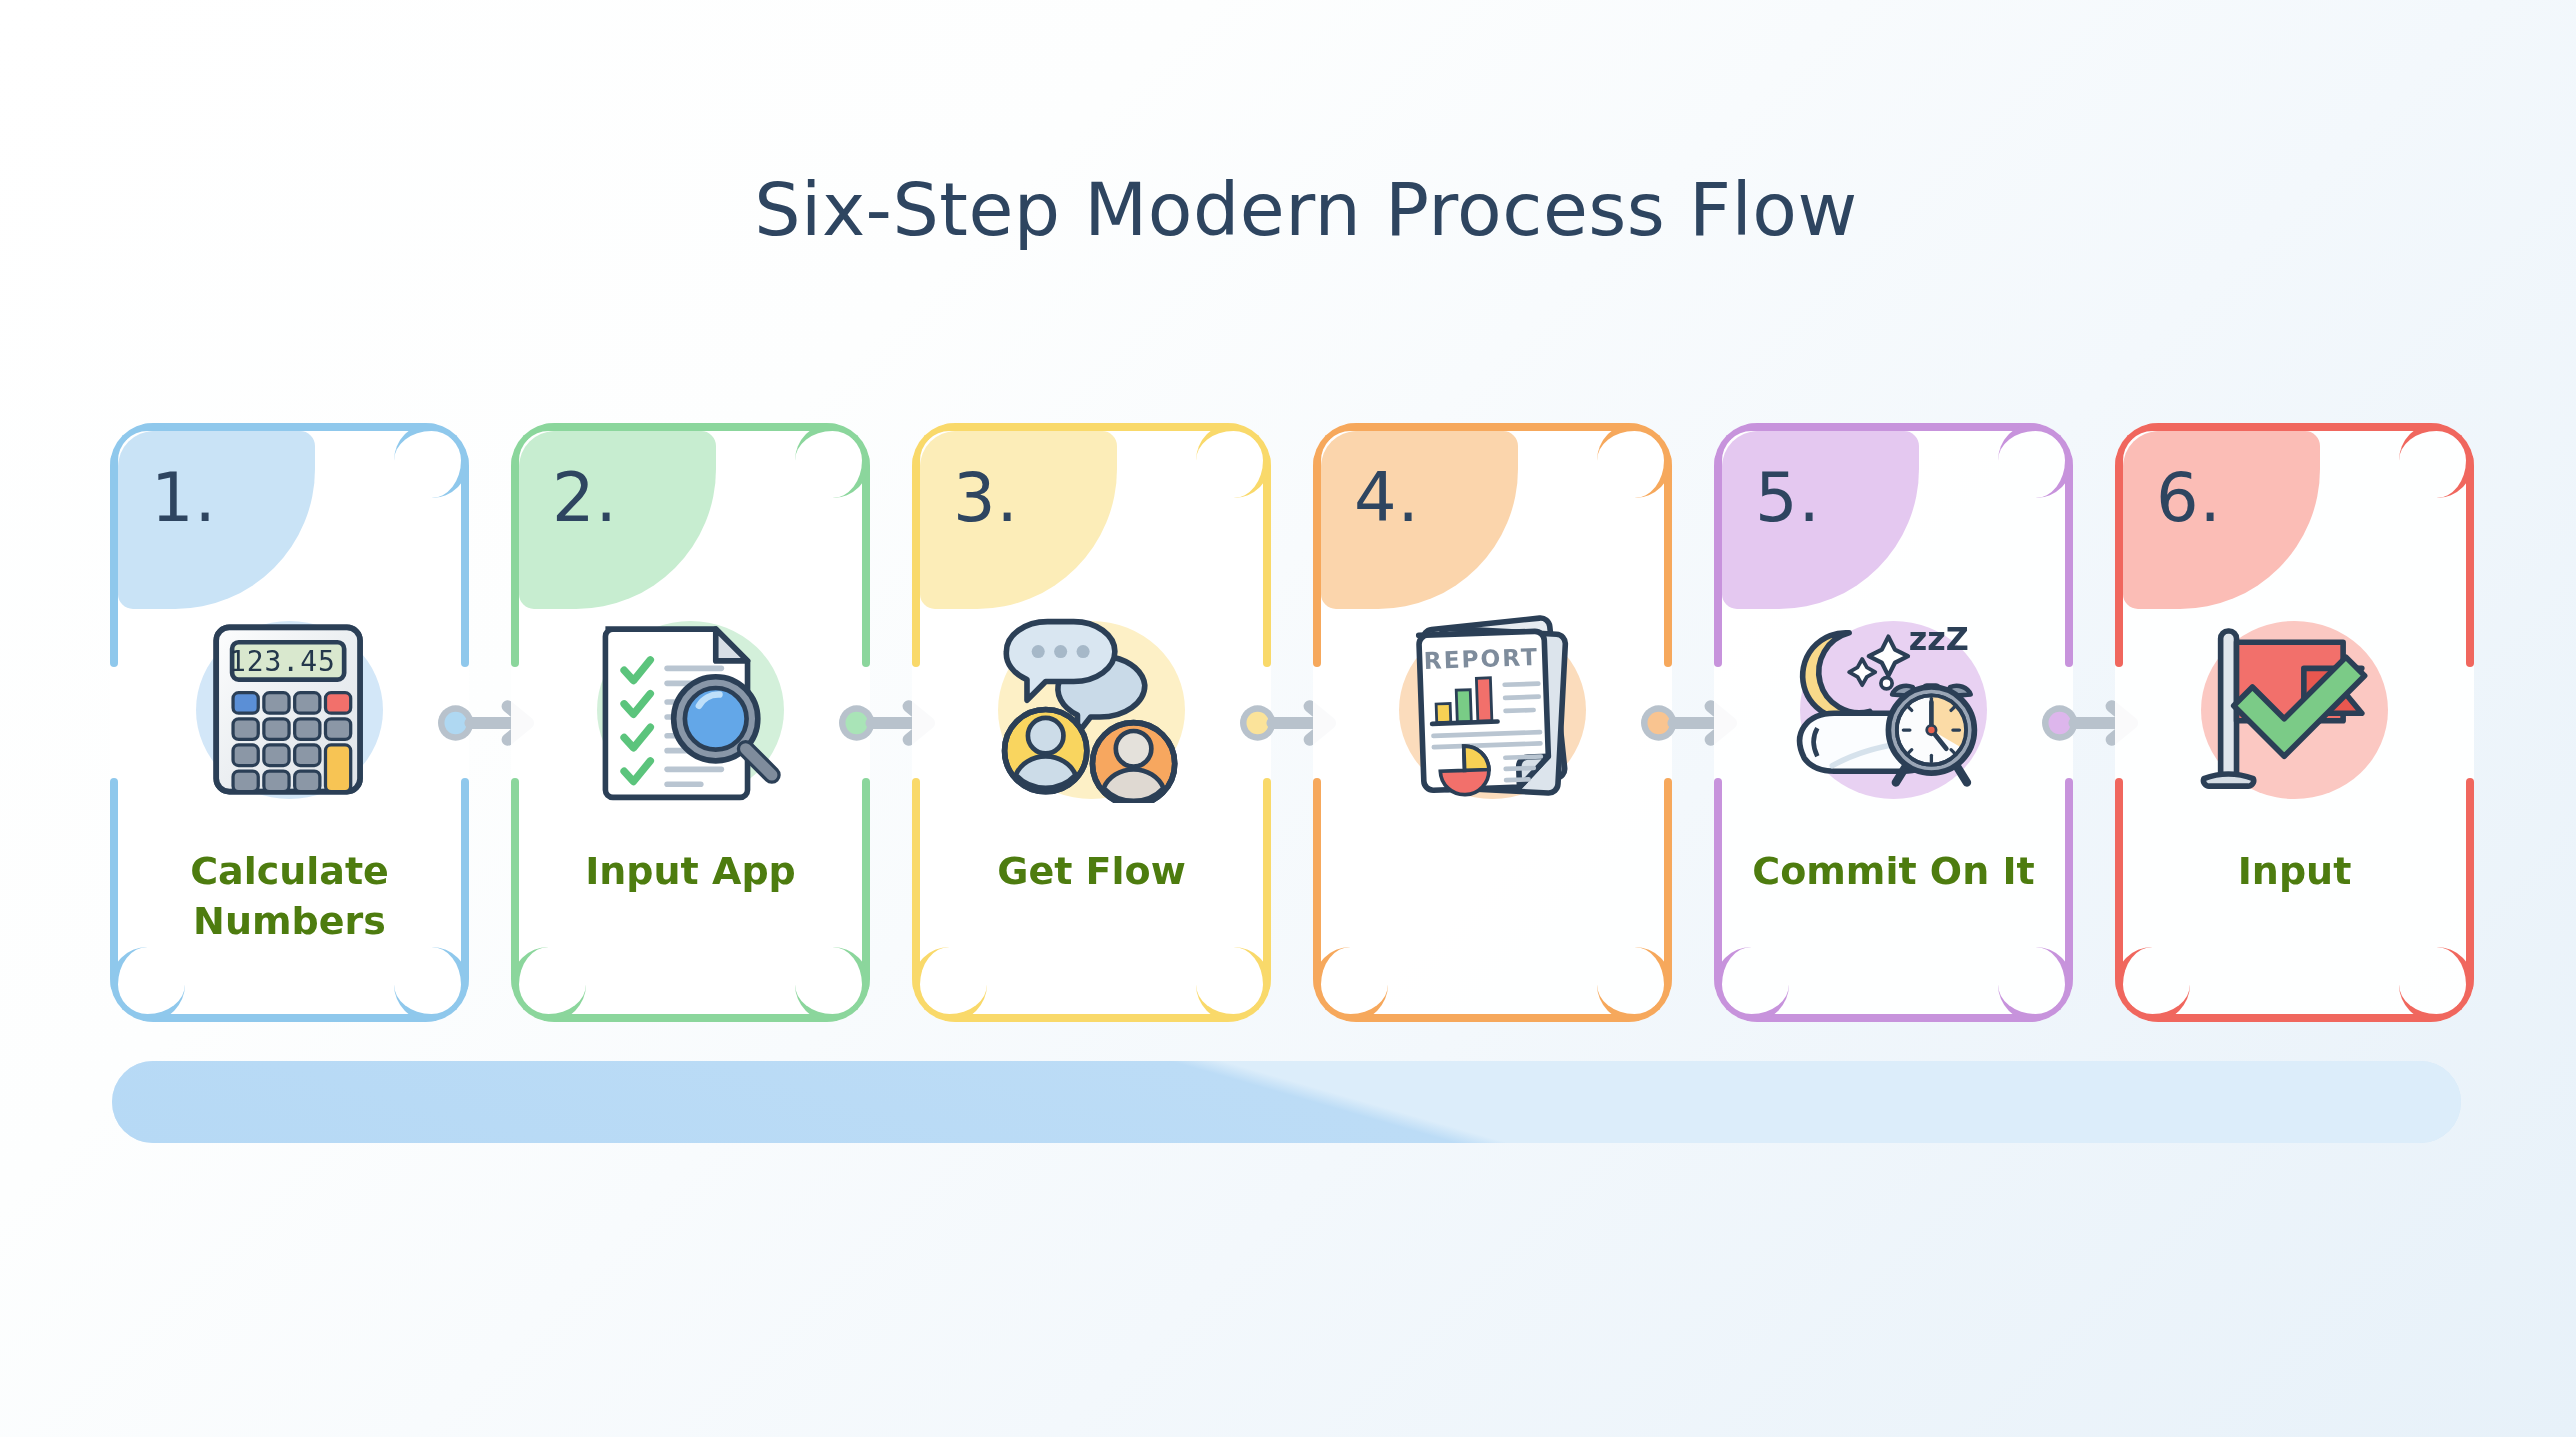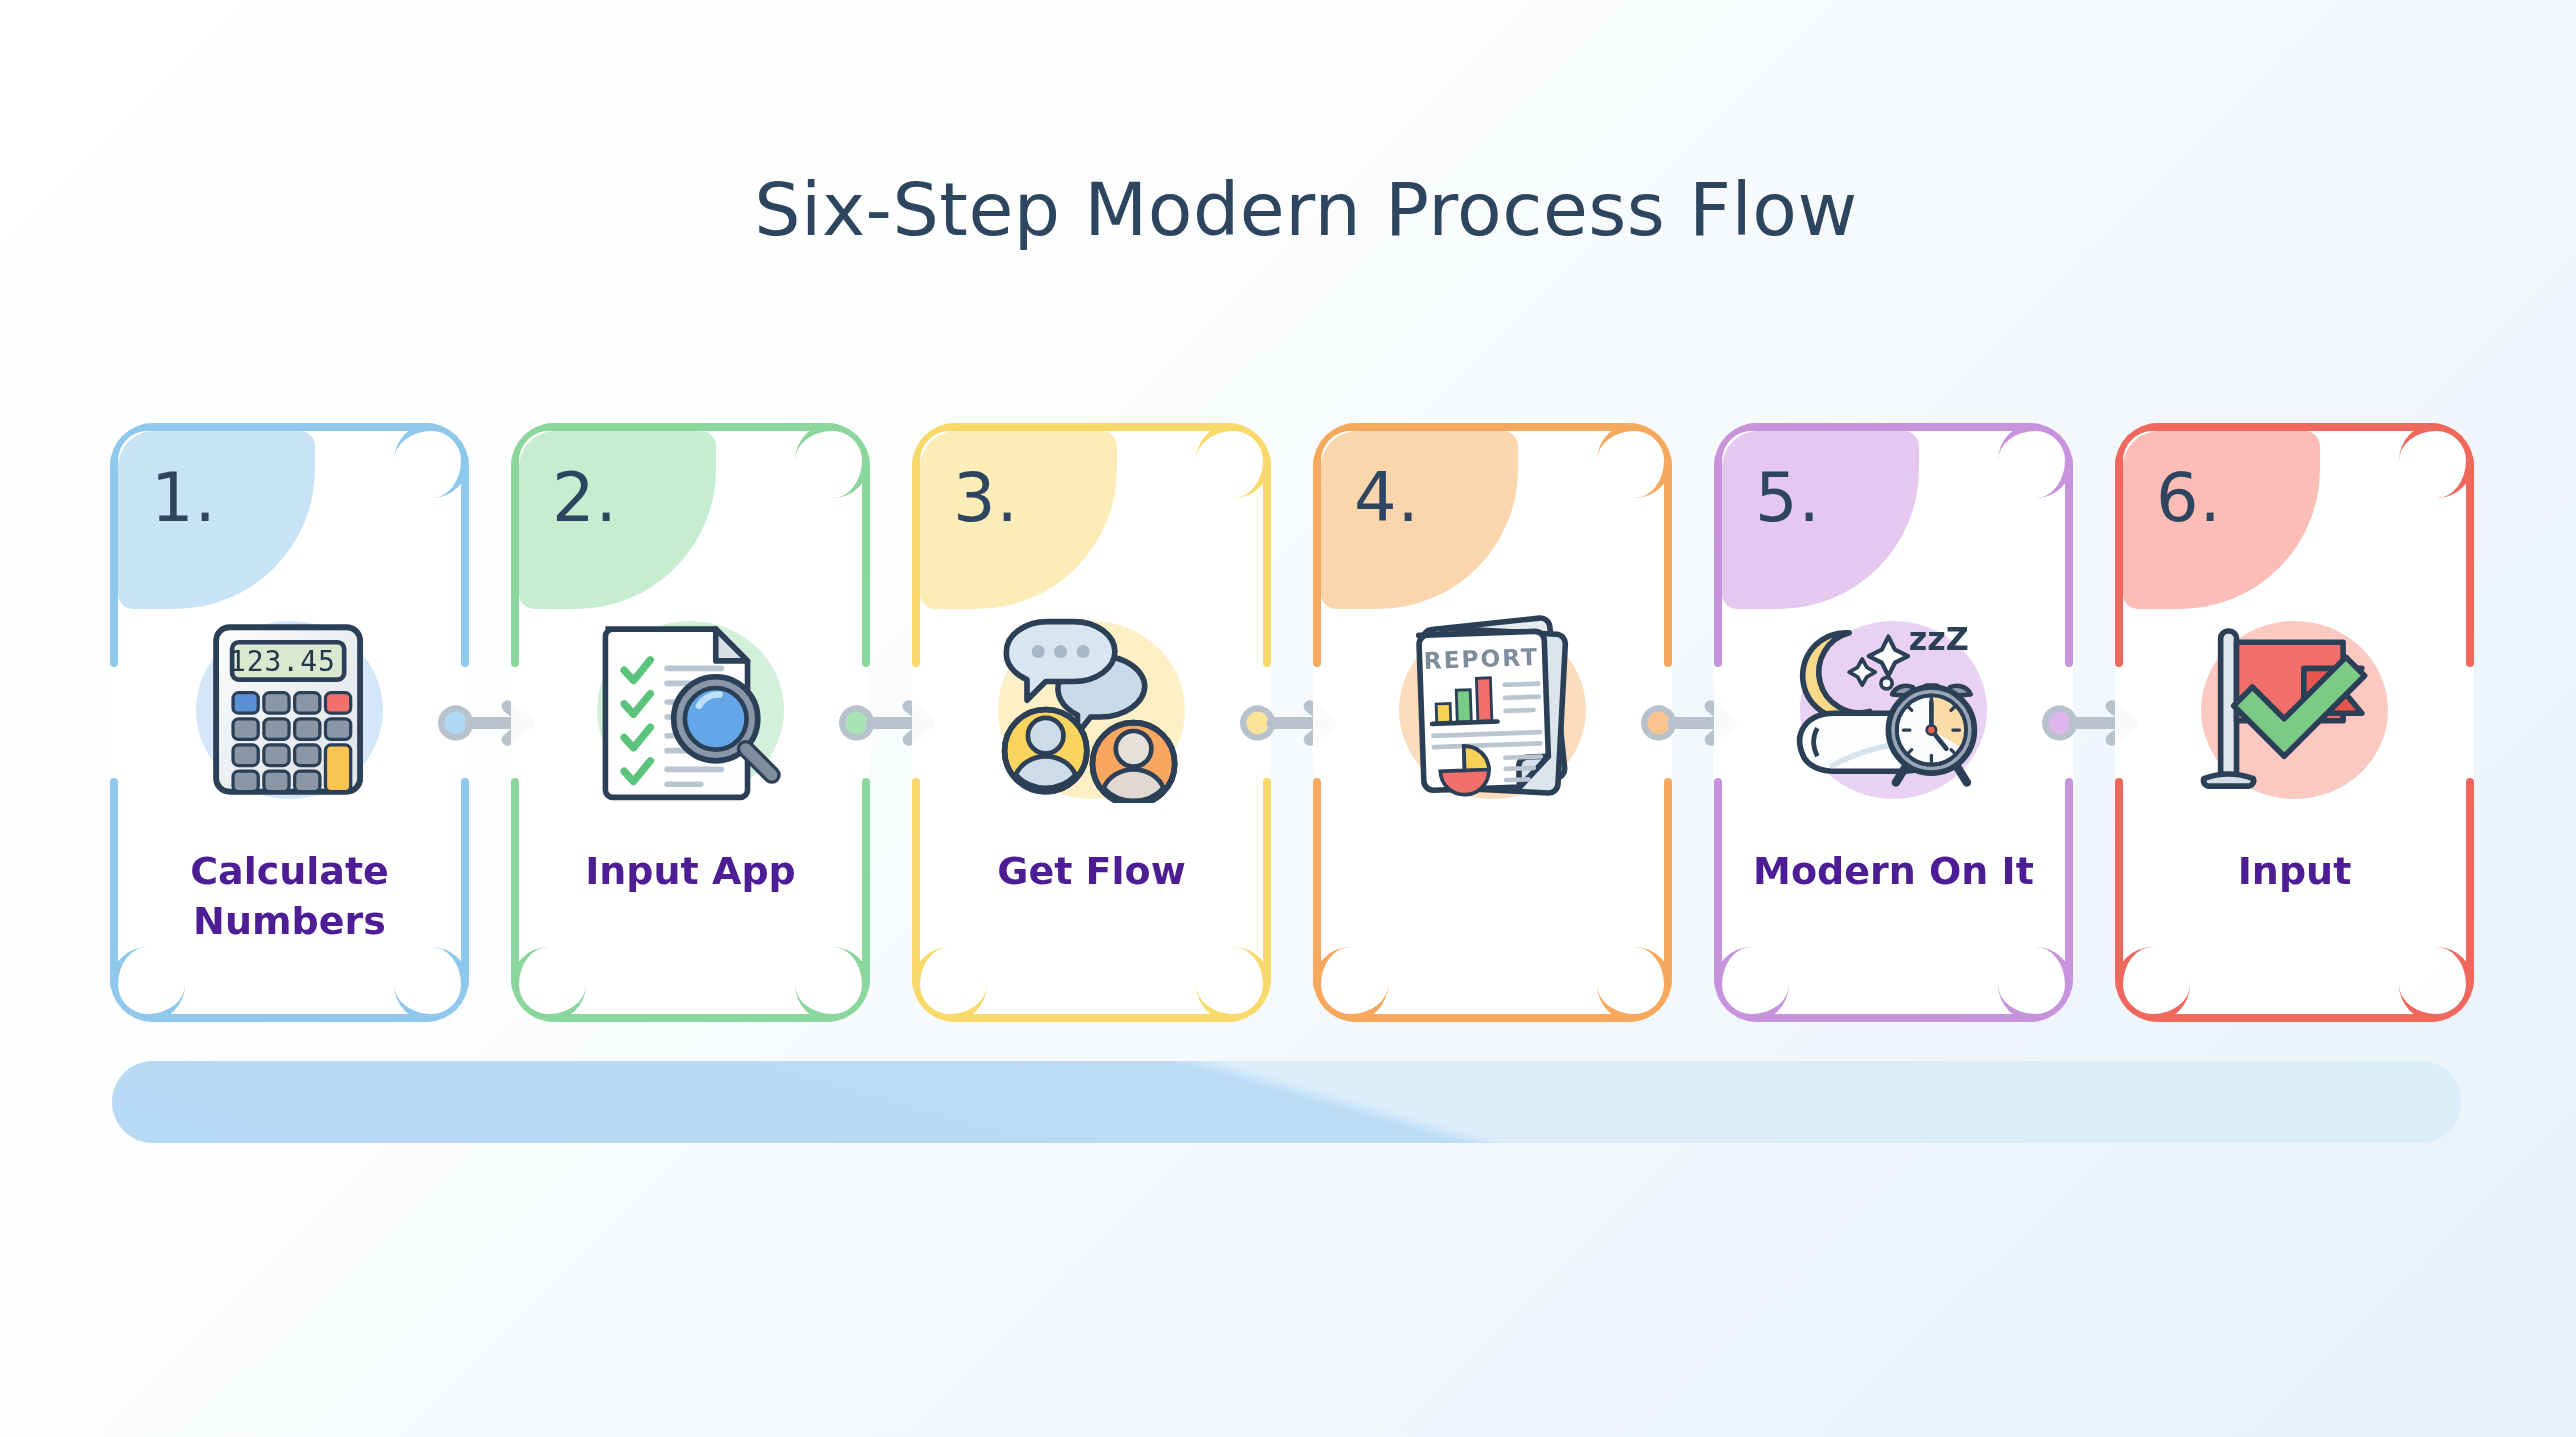--- a/index.html
+++ b/index.html
@@ -87,21 +87,21 @@
     border-radius:50%;
     background:var(--iconblob);
   }
   .icon-svg { position:relative; z-index:2; }
 
   .label {
     position:absolute; left:13px; right:13px; top:423px;
     text-align:center;
     font-size:38px;
     font-weight:bold;
-    color:#4c1d95;
+    color:#4d7c0f;
     line-height:1.32;
     font-family:"DejaVu Sans", sans-serif;
   }
 
   
   .conn {
     position:absolute; left:50%; top:50%;
     transform:translate(-50%,-50%);
     width:110px; height:52px;
   }
@@ -402,21 +402,21 @@
                   <path d="M21 25 l5 5"></path>
                   <path d="M-21 -17 l-5 -5"></path>
       </g>
       <path d="M0 4 V-26" stroke="#2B3F56" stroke-width="5" stroke-linecap="round"></path>
       <path d="M0 4 L16 24" stroke="#2B3F56" stroke-width="5" stroke-linecap="round"></path>
       <circle cx="0" cy="4" r="5" fill="#E8604F" stroke="#2B3F56" stroke-width="3"></circle>
     </g>
   </svg>
           </div>
           <div class="label">
-            <div>Modern On It</div>
+            <div>Commit On It</div>
           </div>
         </div>
       </div>
       <div class="gap">
         <svg width="110" height="52" viewBox="0 0 118 56" class="conn">
     <circle class="cdot" cx="22" cy="28" r="19" fill="#B8C2CC" stroke="#B8C2CC" stroke-width="0"></circle>
     <circle class="cfill" cx="22" cy="28" r="12" fill="#DDB6EC"></circle>
     <path d="M38 28 H96" stroke="#B8C2CC" stroke-width="13" stroke-linecap="round"></path>
     <path d="M78 10 L100 28 L78 46" stroke="#B8C2CC" stroke-width="13" fill="none" stroke-linecap="round" stroke-linejoin="round"></path>
   </svg>

